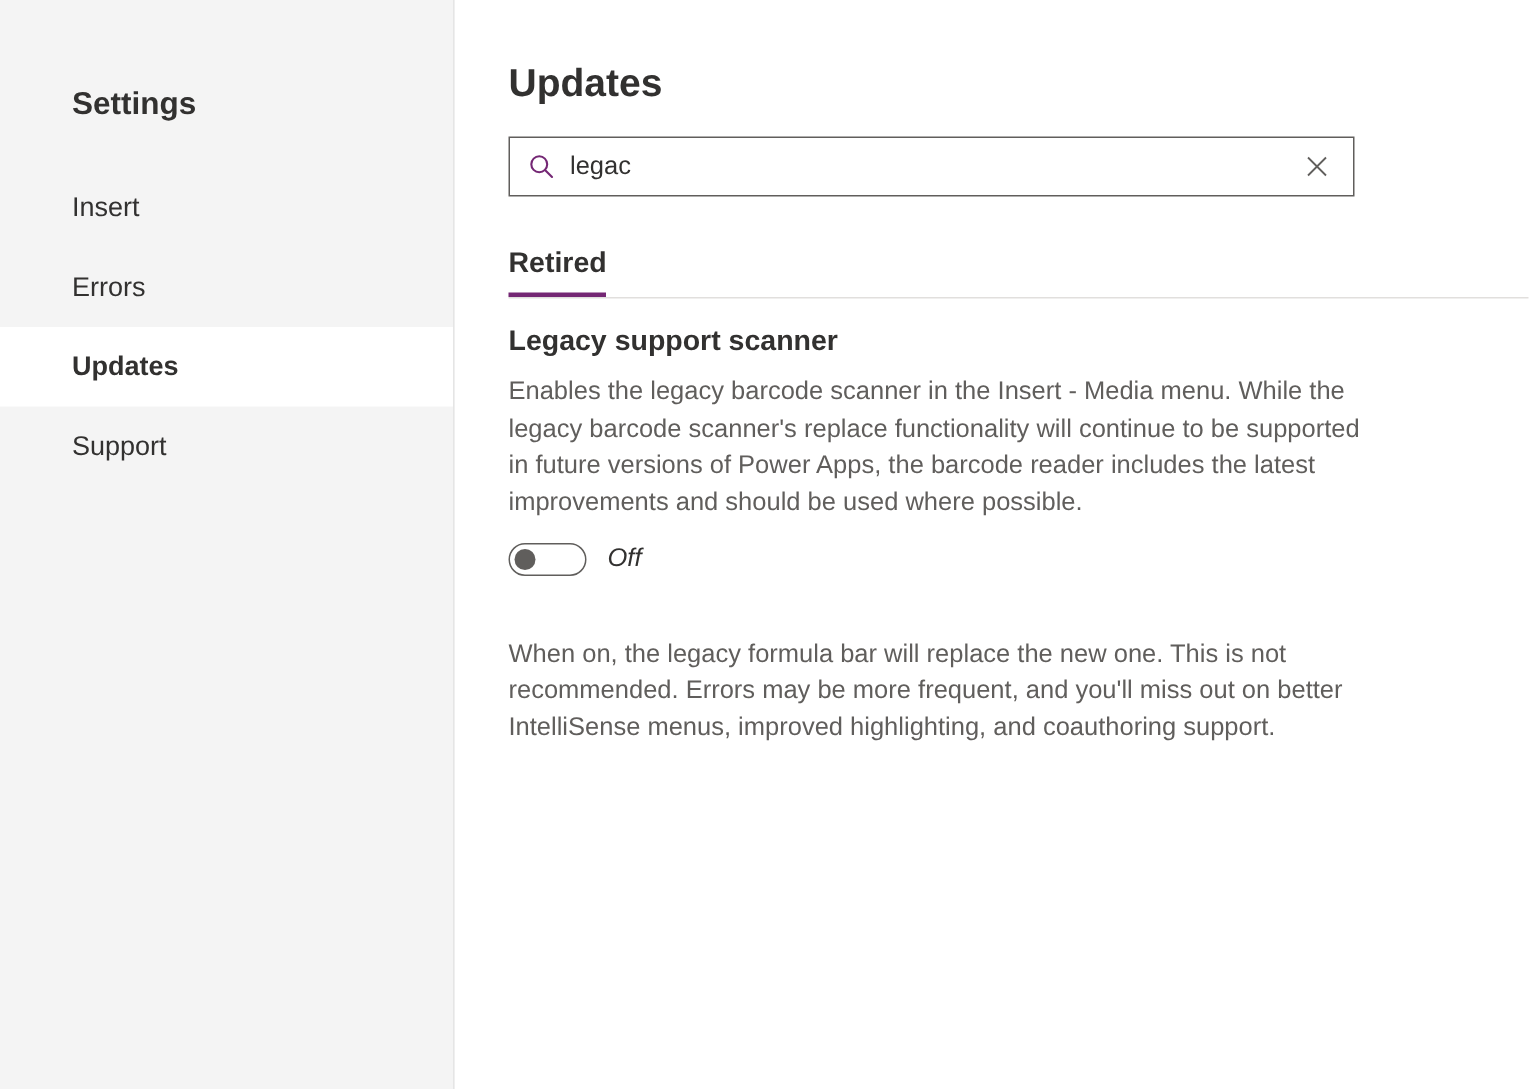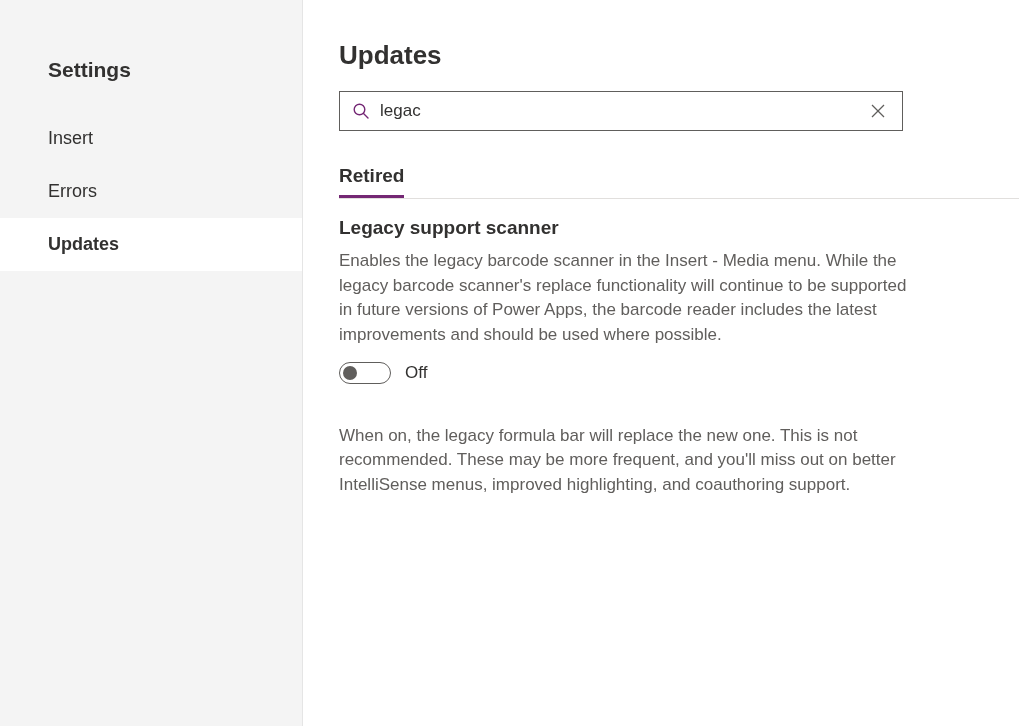--- a/index.html
+++ b/index.html
@@ -111,22 +111,23 @@
       margin-bottom: 10px;
     }
     .feature-desc {
       font-size: 17px;
       color: #605e5c;
       line-height: 1.45;
       margin-bottom: 14px;
     }
     .toggle-row {
       display: flex;
-      align-items: center;
+      align-items: flex-start;
       gap: 14px;
+      font-style: italic;
     }
     .toggle {
       width: 52px;
       height: 22px;
       border-radius: 11px;
       position: relative;
       cursor: pointer;
       flex-shrink: 0;
     }
     .toggle.off {
@@ -161,20 +162,21 @@
     }
   </style>
 </head>
 <body>
 
 <div class="sidebar">
   <div class="sidebar-title">Settings</div>
   <div class="sidebar-item">Insert</div>
   <div class="sidebar-item">Errors</div>
   <div class="sidebar-item active">Updates</div>
+  <div class="sidebar-item">Support</div>
 </div>
 
 <div class="main">
   <div class="page-title">Updates</div>
 
   <div class="search-box">
     <span class="search-icon-wrap">
       <svg width="18" height="18" viewBox="0 0 18 18" fill="none">
         <circle cx="7.5" cy="7.5" r="5.3" stroke="#742774" stroke-width="1.4"></circle>
         <line x1="11.5" y1="11.5" x2="16" y2="16" stroke="#742774" stroke-width="1.4" stroke-linecap="round"></line>
@@ -199,15 +201,15 @@
     <div class="feature-desc">Enables the legacy barcode scanner in the Insert - Media menu. While the legacy barcode scanner's replace functionality will continue to be supported in future versions of Power Apps, the barcode reader includes the latest improvements and should be used where possible.</div>
     <div class="toggle-row">
       <div class="toggle off">
         <div class="knob"></div>
       </div>
       <span class="toggle-label">Off</span>
     </div>
   </div>
 
   <div class="feature">
-    <div class="feature-desc">When on, the legacy formula bar will replace the new one. This is not recommended. These may be more frequent, and you'll miss out on better IntelliSense menus, improved highlighting, and coauthoring support.</div>
+    <div class="feature-desc">When on, the legacy formula bar will replace the new one. This is not recommended. Errors may be more frequent, and you'll miss out on better IntelliSense menus, improved highlighting, and coauthoring support.</div>
   </div>
 </div>
 
 </body></html>

